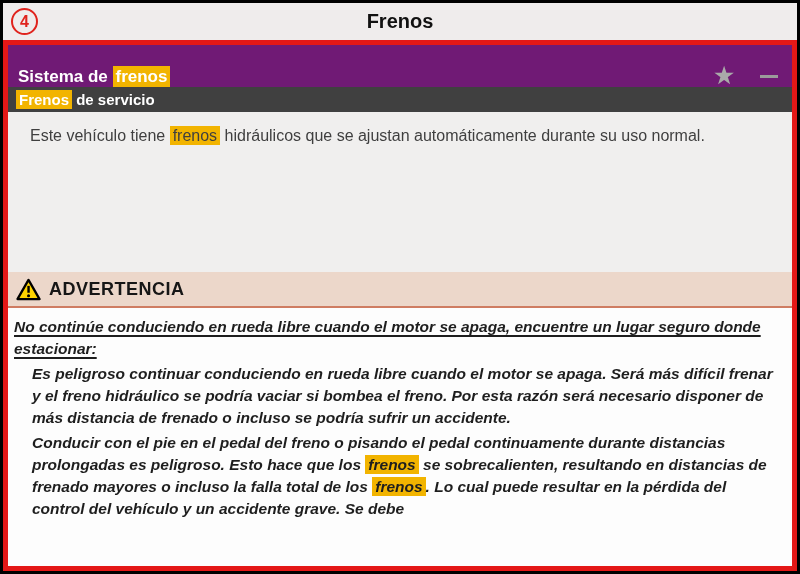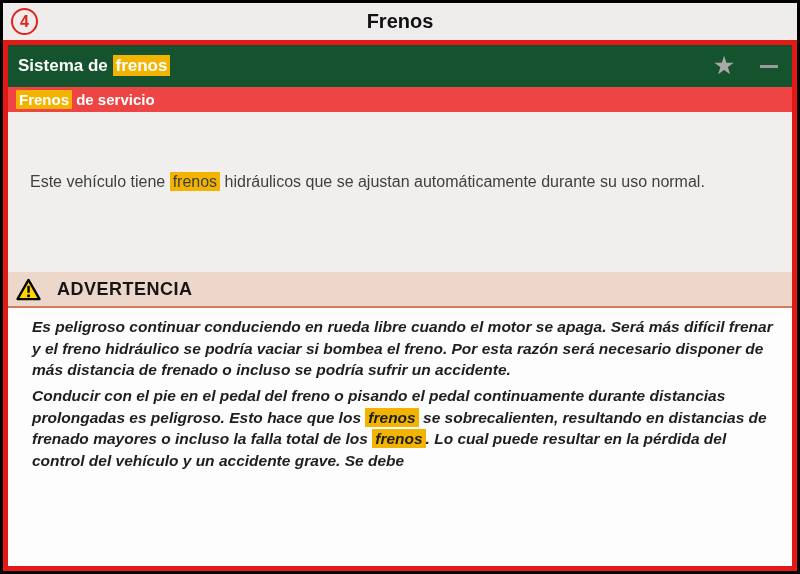--- a/index.html
+++ b/index.html
@@ -35,63 +35,63 @@
   .panel {
     flex: 1;
     border: 5px solid #e41817;
     background: #fdfdfd;
     display: flex; flex-direction: column;
     overflow: hidden;
   }
 
   .panel-header {
     flex: none; height: 42px;
-    background: #14532d;
+    background: #701a75;
     color: #fff;
-    display: flex; align-items: center;
+    display: flex; align-items: flex-end;
     padding: 0 14px 0 10px;
     font-size: 17px; font-weight: bold;
   }
   .panel-header .title-text { flex: 1; }
   .hl { background: #f2b400; padding: 1px 3px; }
   .panel-header .hl, .panel-subheader .hl { color: #fff; }
   .header-icons { display: flex; align-items: center; gap: 26px; }
   .star-icon { color: #a9a9a9; font-size: 22px; line-height: 1; cursor: pointer; }
   .minimize-icon {
     width: 18px; height: 3px; background: #9b9b9b;
     display: inline-block; cursor: pointer;
   }
 
   .panel-subheader {
     flex: none; height: 25px;
-    background: #ef4444;
+    background: #404040;
     color: #fff;
     display: flex; align-items: center;
     padding: 0 8px;
     font-size: 15px; font-weight: bold;
   }
 
   
   .panel-body {
     flex: none; height: 160px;
     background: #f0efee;
     padding: 13px 26px 0 22px;
     color: #3f3f3f;
     font-size: 16px; line-height: 1.32;
   }
-  .panel-body p { margin-bottom: 15px; margin-top: 46px; }
+  .panel-body p { margin-bottom: 15px; }
 
   
   .warning-bar {
     flex: none; height: 36px;
     background: #ecd7ca;
     border-bottom: 2px solid #cf7c62;
     display: flex; align-items: center;
     padding: 0 8px;
-    gap: 16px;
+    gap: 8px;
   }
   .warning-label {
     font-size: 18px; font-weight: bold; color: #161616; letter-spacing: 0.5px;
   }
   .warning-triangle-icon { display: flex; align-items: center; }
 
   .warning-content {
     flex: 1;
     background: #fdfdfd;
     padding: 8px 18px 0 6px;
@@ -142,20 +142,21 @@
           <path d="M13 2 L24.5 22 H1.5 Z" fill="#ffd400" stroke="#000" stroke-width="2.4" stroke-linejoin="round"></path>
           <rect x="11.8" y="8.2" width="2.5" height="7.2" fill="#000"></rect>
           <circle cx="13.05" cy="18.6" r="1.6" fill="#000"></circle>
         </svg>
       </span>
       <span class="warning-label">ADVERTENCIA</span>
     </div>
 
     <div class="warning-content">
       <div>
+        <div class="warning-heading">No continúe conduciendo en rueda libre cuando el motor se apaga, encuentre un lugar seguro donde estacionar:</div>
         <div class="warning-body"><span>Es peligroso continuar conduciendo en rueda libre cuando el motor se apaga. Será más difícil frenar y el freno hidráulico se podría vaciar si bombea el freno. Por esta razón será necesario disponer de más distancia de frenado o incluso se podría sufrir un accidente.</span></div>
       </div>
       <div>
         <div class="warning-body"><span>Conducir con el pie en el pedal del freno o pisando el pedal continuamente durante distancias prolongadas es peligroso. Esto hace que los </span><span class="hl">frenos</span><span> se sobrecalienten, resultando en distancias de frenado mayores o incluso la falla total de los </span><span class="hl">frenos</span><span>. Lo cual puede resultar en la pérdida del control del vehículo y un accidente grave. Se debe</span></div>
       </div>
     </div>
 
   </div>
 </div>
 

